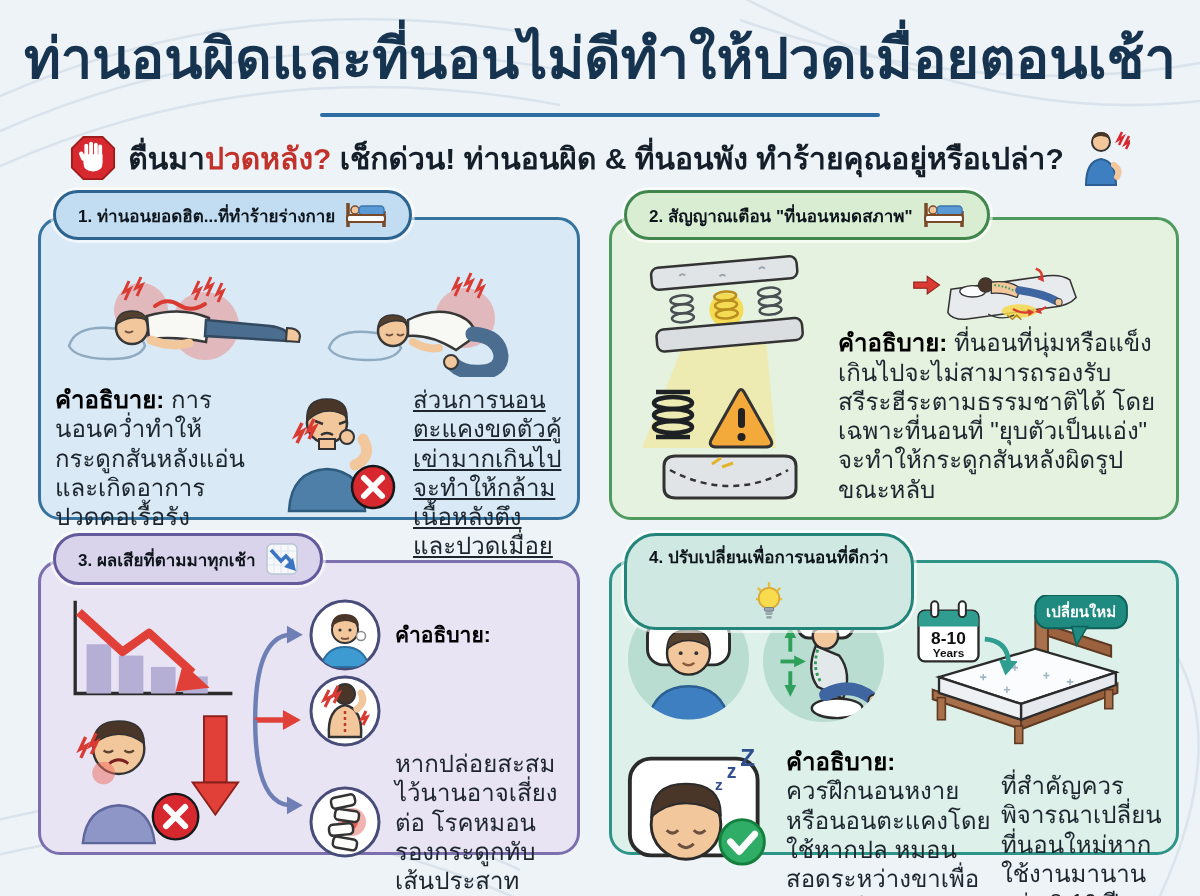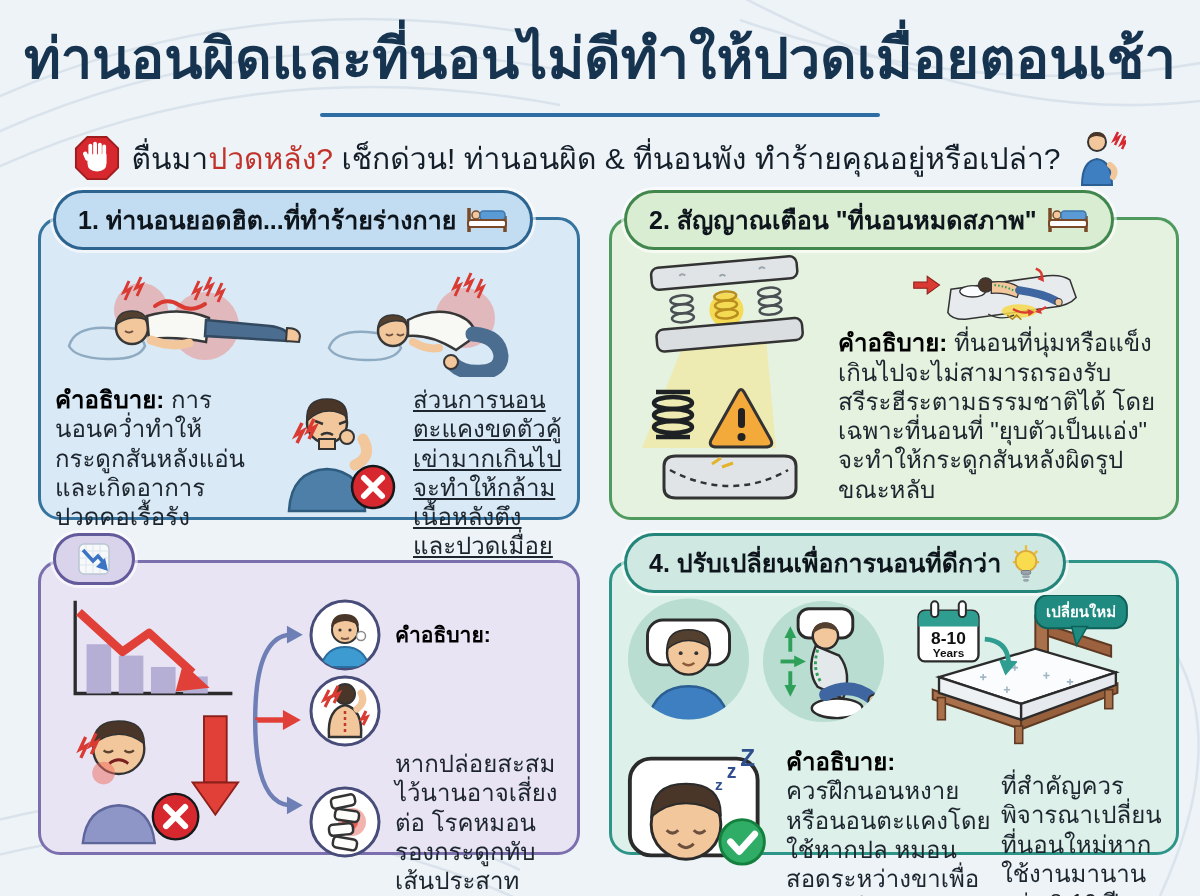--- a/index.html
+++ b/index.html
@@ -9,35 +9,35 @@
   body{
     width:1200px;height:896px;overflow:hidden;background:#edf3f7;
     font-family:"Liberation Sans","DejaVu Sans",sans-serif;color:#1d262e;
   }
   .page{position:relative;width:1200px;height:752px;}
   .waves{position:absolute;inset:0;z-index:0;}
   .hdr{position:relative;z-index:2;text-align:center;padding-top:14px;}
   .title{margin:0;font-size:56px;font-weight:bold;color:var(--title_navy,#16334f);white-space:nowrap;}
   .divider{width:560px;height:4px;background:var(--divider_blue,#2e6da4);border-radius:2px;margin:10px auto 12px;}
   .subtitle{display:flex;align-items:center;justify-content:center;gap:12px;}
-  .subtext{margin:0;font-size:30px;font-weight:normal;color:#151f29;white-space:nowrap;}
+  .subtext{margin:0;font-size:30px;font-weight:bold;color:#151f29;white-space:nowrap;}
   .red{color:var(--alert_red,#c2322a);}
   .grid{position:relative;z-index:1;display:grid;grid-template-columns:1fr 1fr;grid-template-rows:303px 295px;gap:40px 29px;padding:30px 38px 0;}
   .panel{position:relative;border-radius:22px;border:3px solid;padding:32px 14px 8px;box-sizing:border-box;}
   .pnl1{background:var(--panel1_bg,#d9e9f6);border-color:var(--panel1_border,#36749f);}
   .pnl2{background:var(--panel2_bg,#e6f2e0);border-color:var(--panel2_border,#4f9a5e);}
   .pnl3{background:var(--panel3_bg,#e8e4f3);border-color:var(--panel3_border,#7b6fae);}
   .pnl4{background:var(--panel4_bg,#ddf0ea);border-color:var(--panel4_border,#2f9488);}
   .bubble{position:absolute;top:-30px;left:12px;display:flex;align-items:center;gap:10px;
-    padding:7px 22px;border:3px solid;border-radius:32px;font-size:25px;font-weight:bold;color:#0e151c;
+    padding:7px 22px;border:3px solid;border-radius:32px;font-size:17px;font-weight:bold;color:#0e151c;
     white-space:nowrap;box-shadow:0 0 0 3px rgba(255,255,255,.6);}
   .bub1{background:var(--panel1_bubble_bg,#c2ddf1);border-color:var(--panel1_bubble_border,#2d648f);}
   .bub2{background:var(--panel2_bubble_bg,#d8edd2);border-color:var(--panel2_bubble_border,#41864d);}
   .bub3{background:var(--panel3_bubble_bg,#d9d3eb);border-color:var(--panel3_bubble_border,#635a9b);}
-  .bub4{background:var(--panel4_bubble_bg,#cfe9e2);border-color:var(--panel4_bubble_border,#23857a);}
+  .bub4{background:var(--panel4_bubble_bg,#cfe9e2);border-color:var(--panel4_bubble_border,#23857a);flex-direction:column;}
   .body-text{margin:0;font-size:24px;line-height:1.22;color:#1d262e;}
   .body-text b{color:#000;}
   
   .p1-scenes{display:flex;gap:8px;justify-content:center;}
   .p1-bottom{display:flex;gap:8px;margin-top:8px;align-items:flex-start;}
   .p1-left{flex:0 0 192px;}
   .p1-right{flex:1;text-decoration:underline;}
   
   .p2-body{display:flex;gap:6px;height:252px;}
   .p2-right{flex:1;display:flex;flex-direction:column;gap:4px;}
@@ -246,20 +246,21 @@
               <polygon points="248,108 238,116 252,120"></polygon>
             </g>
           </svg>
           <p class="body-text"><b>คำอธิบาย:</b><span> ที่นอนที่นุ่มหรือแข็งเกินไปจะไม่สามารถรองรับสรีระฮีระตามธรรมชาติได้ โดยเฉพาะที่นอนที่ "ยุบตัวเป็นแอ่ง" จะทำให้กระดูกสันหลังผิดรูปขณะหลับ</span></p>
         </div>
       </div>
     </section>
 
     <section class="panel pnl3">
       <div class="bubble bub3">
+        <span>3. ผลเสียที่ตามมาทุกเช้า</span>
         <svg width="32" height="32" viewBox="0 0 32 32">
           <rect x="1" y="1" width="30" height="30" rx="5" fill="#f6f8fa" stroke="#b9c6d2" stroke-width="1.5"></rect>
           <path d="M8 2 v28 M15 2 v28 M22 2 v28 M2 8 h28 M2 15 h28 M2 22 h28" stroke="#dde6ee" stroke-width="1"></path>
           <path d="M5 7 l10 11 5 -5 7 8" stroke="#3b74c4" stroke-width="3.5" fill="none"></path>
           <polygon points="27,15 30,28 18,24" fill="#3b74c4"></polygon>
         </svg>
       </div>
       <div class="p3-body">
         <svg width="190" height="250" viewBox="0 0 190 264">
           <path d="M16 6 V104 H182" stroke="#2b2b2b" stroke-width="3.5" fill="none"></path>

